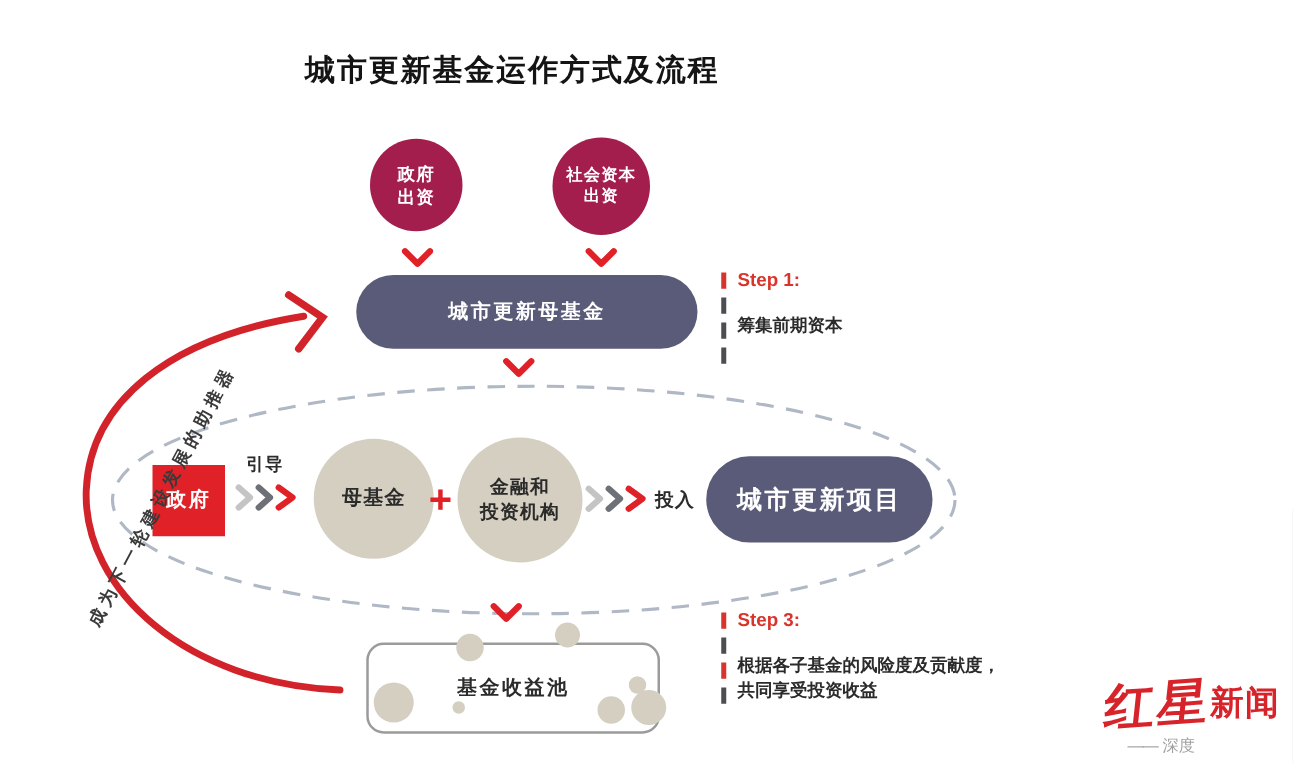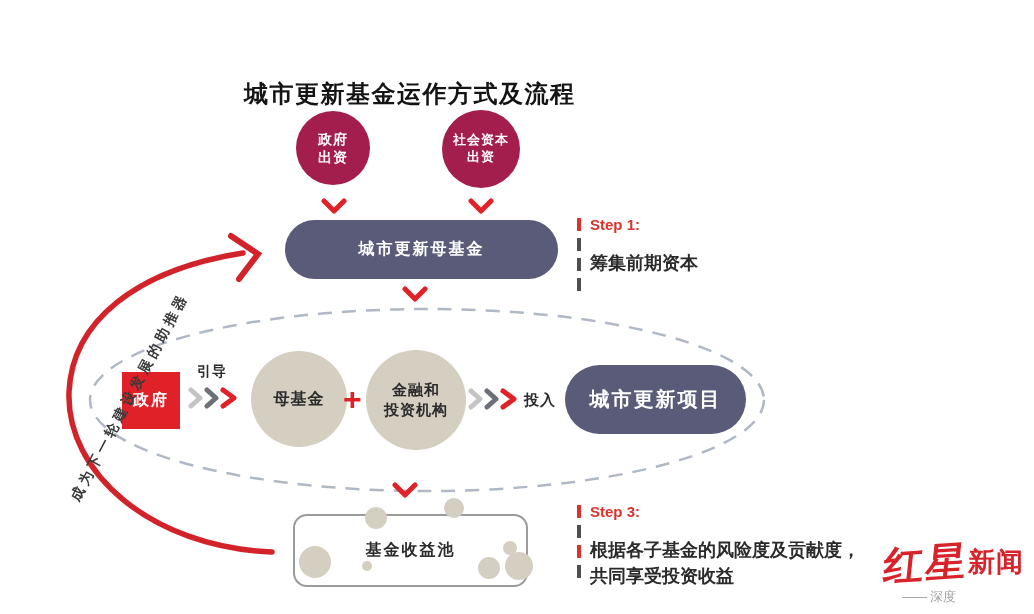--- a/index.html
+++ b/index.html
@@ -12,21 +12,21 @@
   .abs { position: absolute; }
   .prewrap { white-space: pre-line; }
 
   .bg-svg { position: absolute; left: 0; top: 0; pointer-events: none; }
   .dashed-ellipse { fill: none; stroke: var(--dash-gray); stroke-width: 2.5; stroke-dasharray: 14 10; }
   .red-curve { fill: none; stroke: var(--curve-red); stroke-width: 5.5; stroke-linecap: round; }
   .red-curve.head { stroke-width: 6; stroke-linejoin: miter; }
 
   .title {
     left: 244px; top: 40px; font-size: 24px; font-weight: bold;
-    color: #141414; letter-spacing: 1.5px; margin-top: 38px;
+    color: #141414; letter-spacing: 1.5px;
   }
 
   .src-circle {
     border-radius: 50%; background: var(--crimson); color: #fff;
     display: flex; align-items: center; justify-content: center; text-align: center;
     font-weight: bold; font-size: 14px; line-height: 1.3; letter-spacing: 1px;
   }
   .src-gov   { left: 296px; top: 111px; width: 74px; height: 74px; }
   .src-social{ left: 442px; top: 110px; width: 78px; height: 78px; font-size: 13px; }
 
@@ -39,24 +39,24 @@
   }
   .pill-mother { left: 285px; top: 220px; width: 273px; height: 59px; border-radius: 30px; font-size: 16px; }
   .pill-project{ left: 565px; top: 365px; width: 181px; height: 69px; border-radius: 35px; font-size: 20px; }
 
   .step { display: flex; gap: 9px; }
   .dash-col { display: flex; flex-direction: column; gap: 7px; padding-top: 2px; }
   .dash-col i { display: block; width: 4px; height: 13px; }
   .d-red  { background: var(--step-red); }
   .d-dark { background: #4d4d52; }
   .step-name { color: var(--step-red); font-weight: bold; font-size: 15px; margin-bottom: 3px; }
-  .step-desc { color: var(--text-dark); font-weight: bold; font-size: 18px; line-height: 1.45; margin-top: 17px; }
+  .step-desc { color: var(--text-dark); font-weight: bold; font-size: 14px; line-height: 1.45; margin-top: 17px; }
   .step-1 { left: 577px; top: 216px; }
   .step-2 { left: 775px; top: 360px; }
-  .step-3 { left: 577px; top: 503px; justify-content: center; }
+  .step-3 { left: 577px; top: 488px; justify-content: center; }
 
   .gov-square {
     left: 122px; top: 372px; width: 58px; height: 57px; background: var(--bright-red);
     color: #fff; font-weight: bold; font-size: 16px; letter-spacing: 2px;
     display: flex; align-items: center; justify-content: center;
   }
   .flow-label { color: var(--text-dark); font-weight: bold; font-size: 14px; letter-spacing: 1px; }
   .lbl-guide  { left: 197px; top: 363px; }
   .lbl-invest { left: 524px; top: 391px; font-size: 15px; }
 

